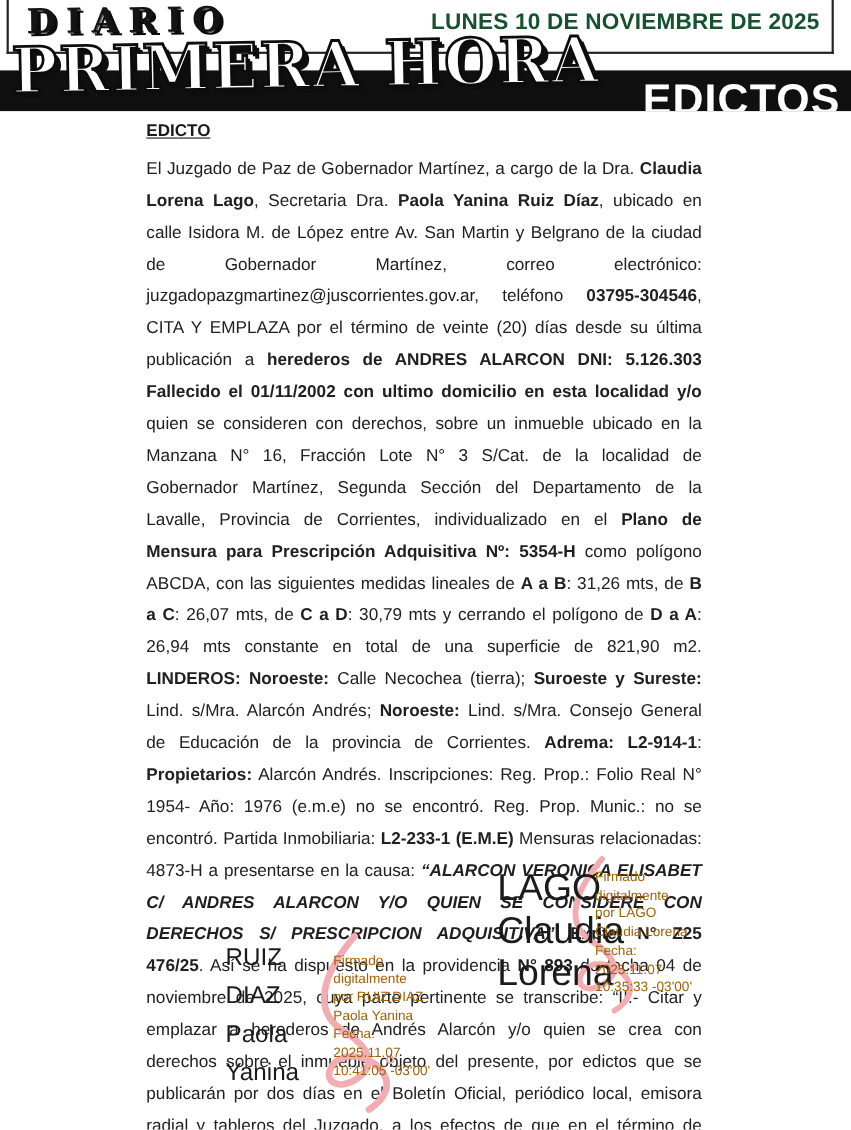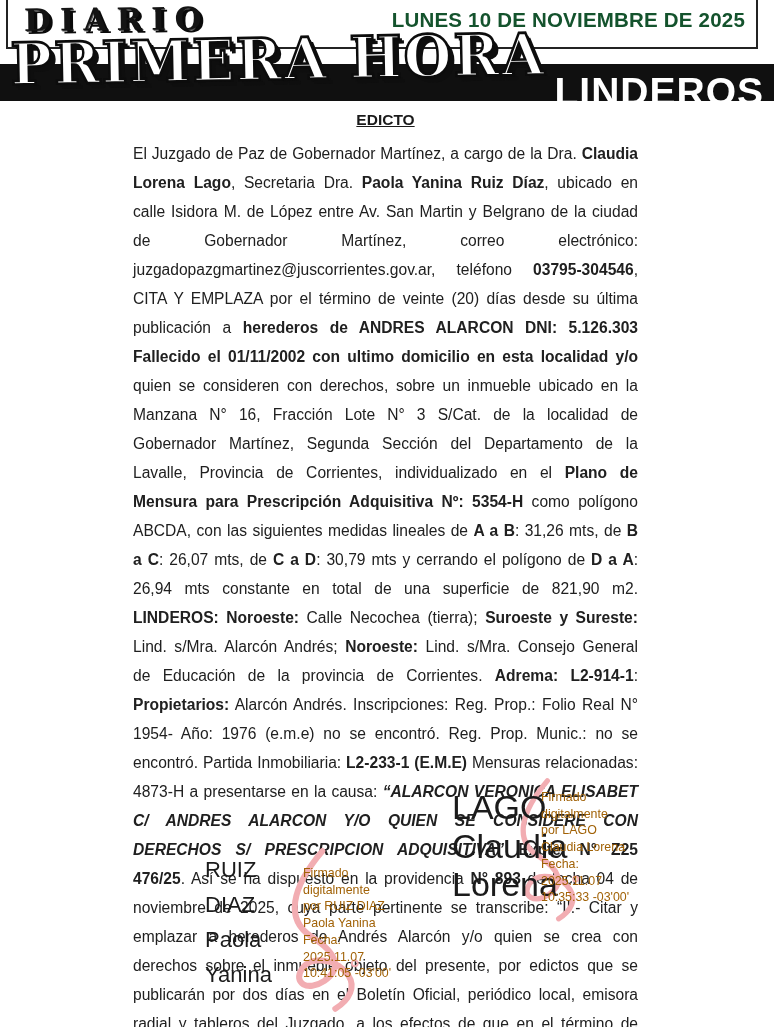--- a/index.html
+++ b/index.html
@@ -42,21 +42,21 @@
     font-family:"DejaVu Serif", serif; font-weight:bold;
     font-size:55px; letter-spacing:2px; white-space:nowrap;
     color:#ffffff; -webkit-text-stroke:2.5px #0c0c0c;
     text-shadow:5px 5px 0 #0e0e0e, 3px 3px 0 #0e0e0e;
     transform:rotate(-1.1deg) scaleY(1.05); transform-origin:left top;
   }
 
   
   .edicto-title {
     position:absolute; left:133px; top:111px; width:505px;
-    text-align:center; font-size:15.5px; font-weight:bold;
+    text-align:left; font-size:15.5px; font-weight:bold;
     text-decoration:underline; color:#1a1a1a;
   }
   .edicto-body {
     position:absolute; left:133px; top:139px; width:505px;
     font-size:15.6px; line-height:29px; text-align:justify;
     color:#202020; word-spacing:0.5px;
   }
   .edicto-body .b { font-weight:bold; }
   .edicto-body .u { }
   .edicto-body .i { font-style:italic; }
@@ -85,21 +85,21 @@
 </head>
 <body>
 
 <div class="page">
 
   <header class="masthead">
     <div class="mast-border"></div>
     <div class="brand-top">DIARIO</div>
     <div class="issue-date">LUNES 10 DE NOVIEMBRE DE 2025</div>
     <div class="band" style="background: rgb(16, 16, 16);">
-      <span class="section-title">LINDEROS</span>
+      <span class="section-title">EDICTOS</span>
     </div>
     <div class="brand-main">PRIMERA HORA</div>
   </header>
 
   <main>
     <h1 class="edicto-title">EDICTO</h1>
     <p class="edicto-body"><span>El Juzgado de Paz de Gobernador Martínez, a cargo de la Dra. </span><span class="b">Claudia Lorena Lago</span><span>, Secretaria Dra. </span><span class="b">Paola Yanina Ruiz Díaz</span><span>, ubicado en calle Isidora M. de López entre Av. San Martin y Belgrano de la ciudad de Gobernador Martínez, correo electrónico: juzgadopazgmartinez@juscorrientes.gov.ar, teléfono </span><span class="b">03795-304546</span><span>, CITA Y EMPLAZA por el término de veinte (20) días desde su última publicación a </span><span class="b">herederos de ANDRES ALARCON DNI: 5.126.303 Fallecido el 01/11/2002 con ultimo domicilio en esta localidad y/o</span><span>  quien se consideren con derechos, sobre un inmueble ubicado en la Manzana N° 16, Fracción Lote N° 3 S/Cat. de la localidad de Gobernador Martínez, Segunda Sección del Departamento de la Lavalle, Provincia de Corrientes, individualizado en el </span><span class="b">Plano de Mensura para Prescripción Adquisitiva </span><span class="b u">Nº: 5354-H</span><span> como polígono ABCDA, con las siguientes medidas lineales de </span><span class="b">A a B</span><span>: 31,26 mts, de </span><span class="b">B a C</span><span>: 26,07 mts, de </span><span class="b">C a D</span><span>: 30,79 mts  y cerrando el polígono de </span><span class="b">D a A</span><span>: 26,94 mts constante en total de una superficie de 821,90 m2. </span><span class="b">LINDEROS: </span><span class="b u">Noroeste:</span><span> Calle Necochea (tierra); </span><span class="b u">Suroeste y Sureste:</span><span> Lind. s/Mra. Alarcón Andrés; </span><span class="b u">Noroeste:</span><span> Lind. s/Mra. Consejo General de Educación de la provincia de Corrientes. </span><span class="b">Adrema: L2-914-1</span><span>: </span><span class="b u">Propietarios:</span><span> Alarcón Andrés. Inscripciones: </span><span class="u">Reg. Prop.: Folio Real N° 1954- Año: 1976 (e.m.e)</span><span> no se encontró. Reg. Prop. Munic.: no se encontró. </span><span class="u">Partida Inmobiliaria:</span><span> </span><span class="b">L2-233-1 </span><span class="b u">(E.M.E)</span><span class="u"> Mensuras relacionadas: 4873-H</span><span> a presentarse en la causa: </span><span class="b i">“ALARCON VERONICA ELISABET C/ ANDRES ALARCON Y/O QUIEN SE CONSIDERE CON DERECHOS S/ PRESCRIPCION ADQUISITIVA”</span><span> </span><span class="b">Expte. N° Z25 476/25</span><span>. Así se ha dispuesto en la providencia </span><span class="b">N° 893</span><span> de fecha 04 de noviembre de 2025, cuya parte pertinente se transcribe: “II.- Citar y emplazar a herederos de Andrés Alarcón y/o quien se crea con derechos sobre el inmueble objeto del presente, por edictos que se publicarán por dos días en el Boletín Oficial, periódico local, emisora radial y tableros del Juzgado, a los efectos de que en el término de veinte días de la última publicación comparezcan a tomar la intervención que por derecho les correspondan y bajo apercibimiento de designarse al Defensor Oficial de Ausentes para que lo represente”  Gobernador Martínez, 07 de noviembre de 2025.------------------------------</span></p>
   </main>
 
   <div class="sig sig-left">

